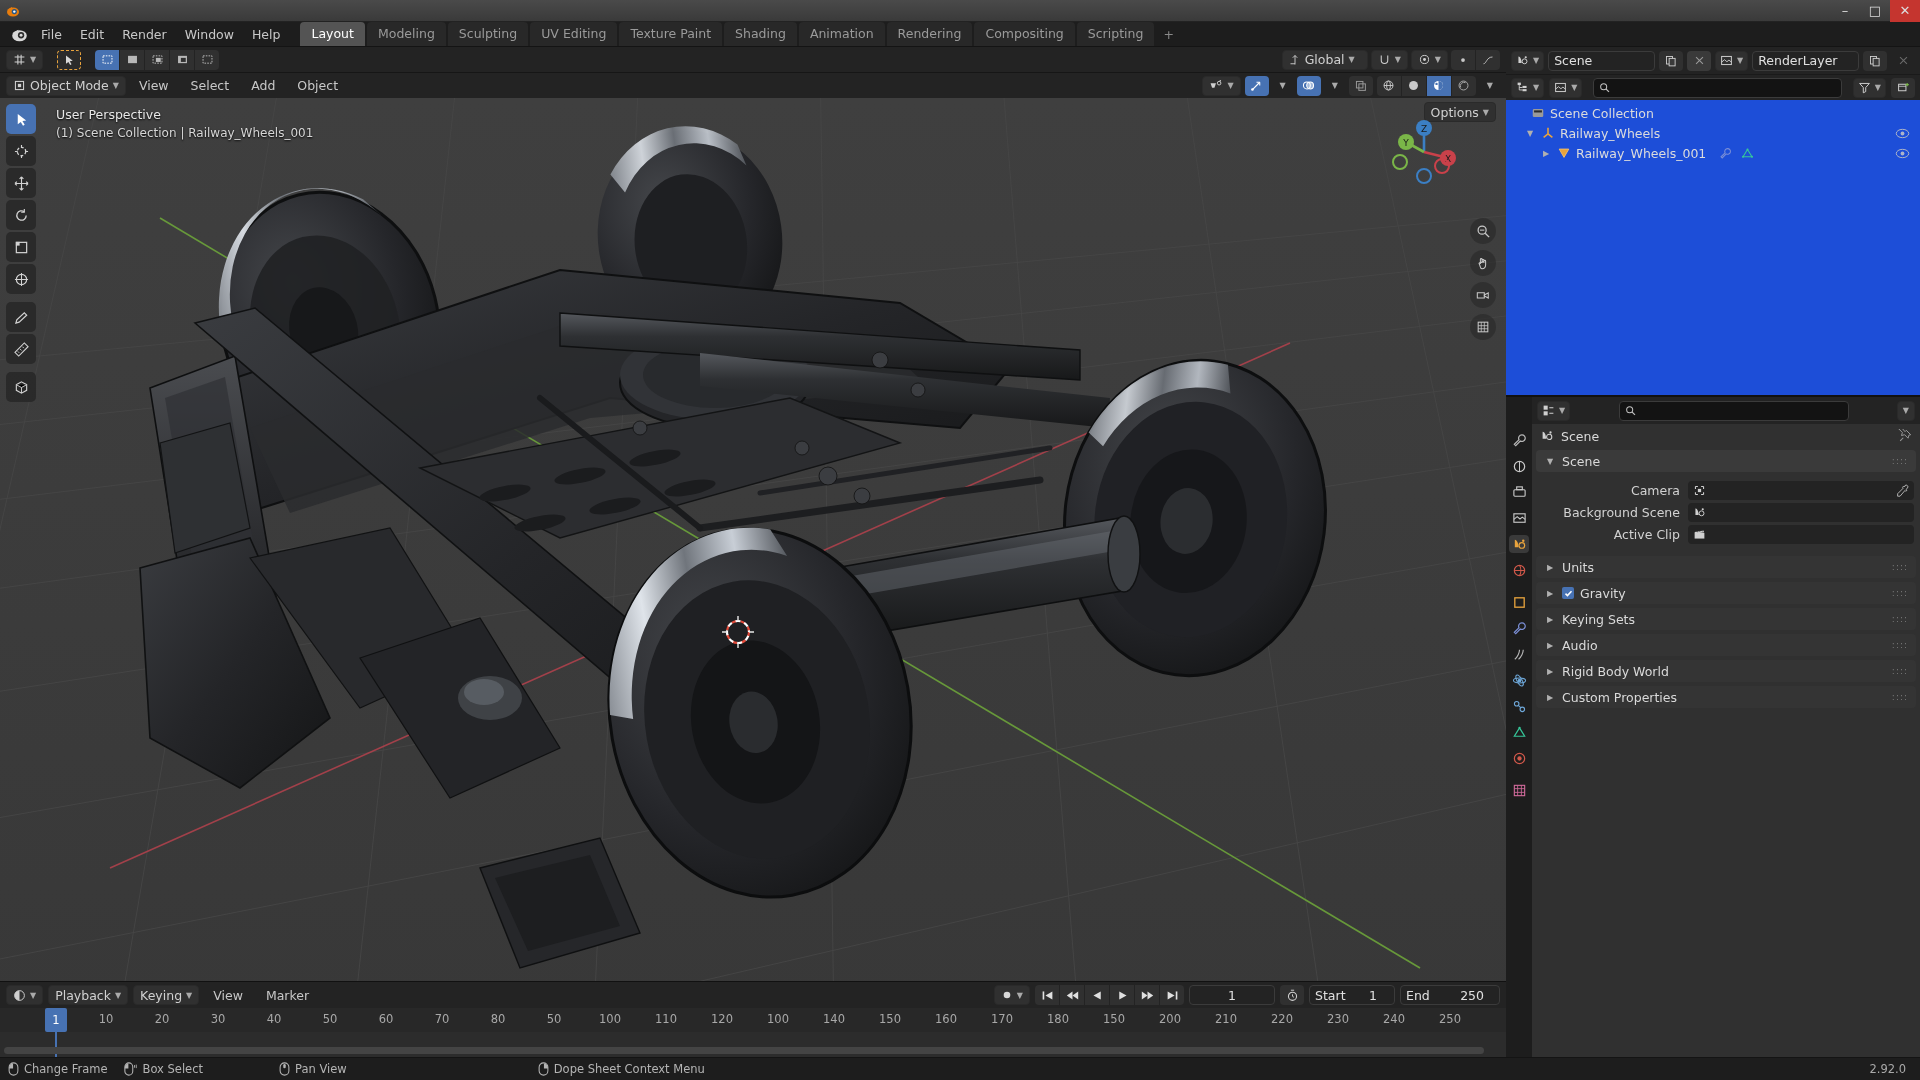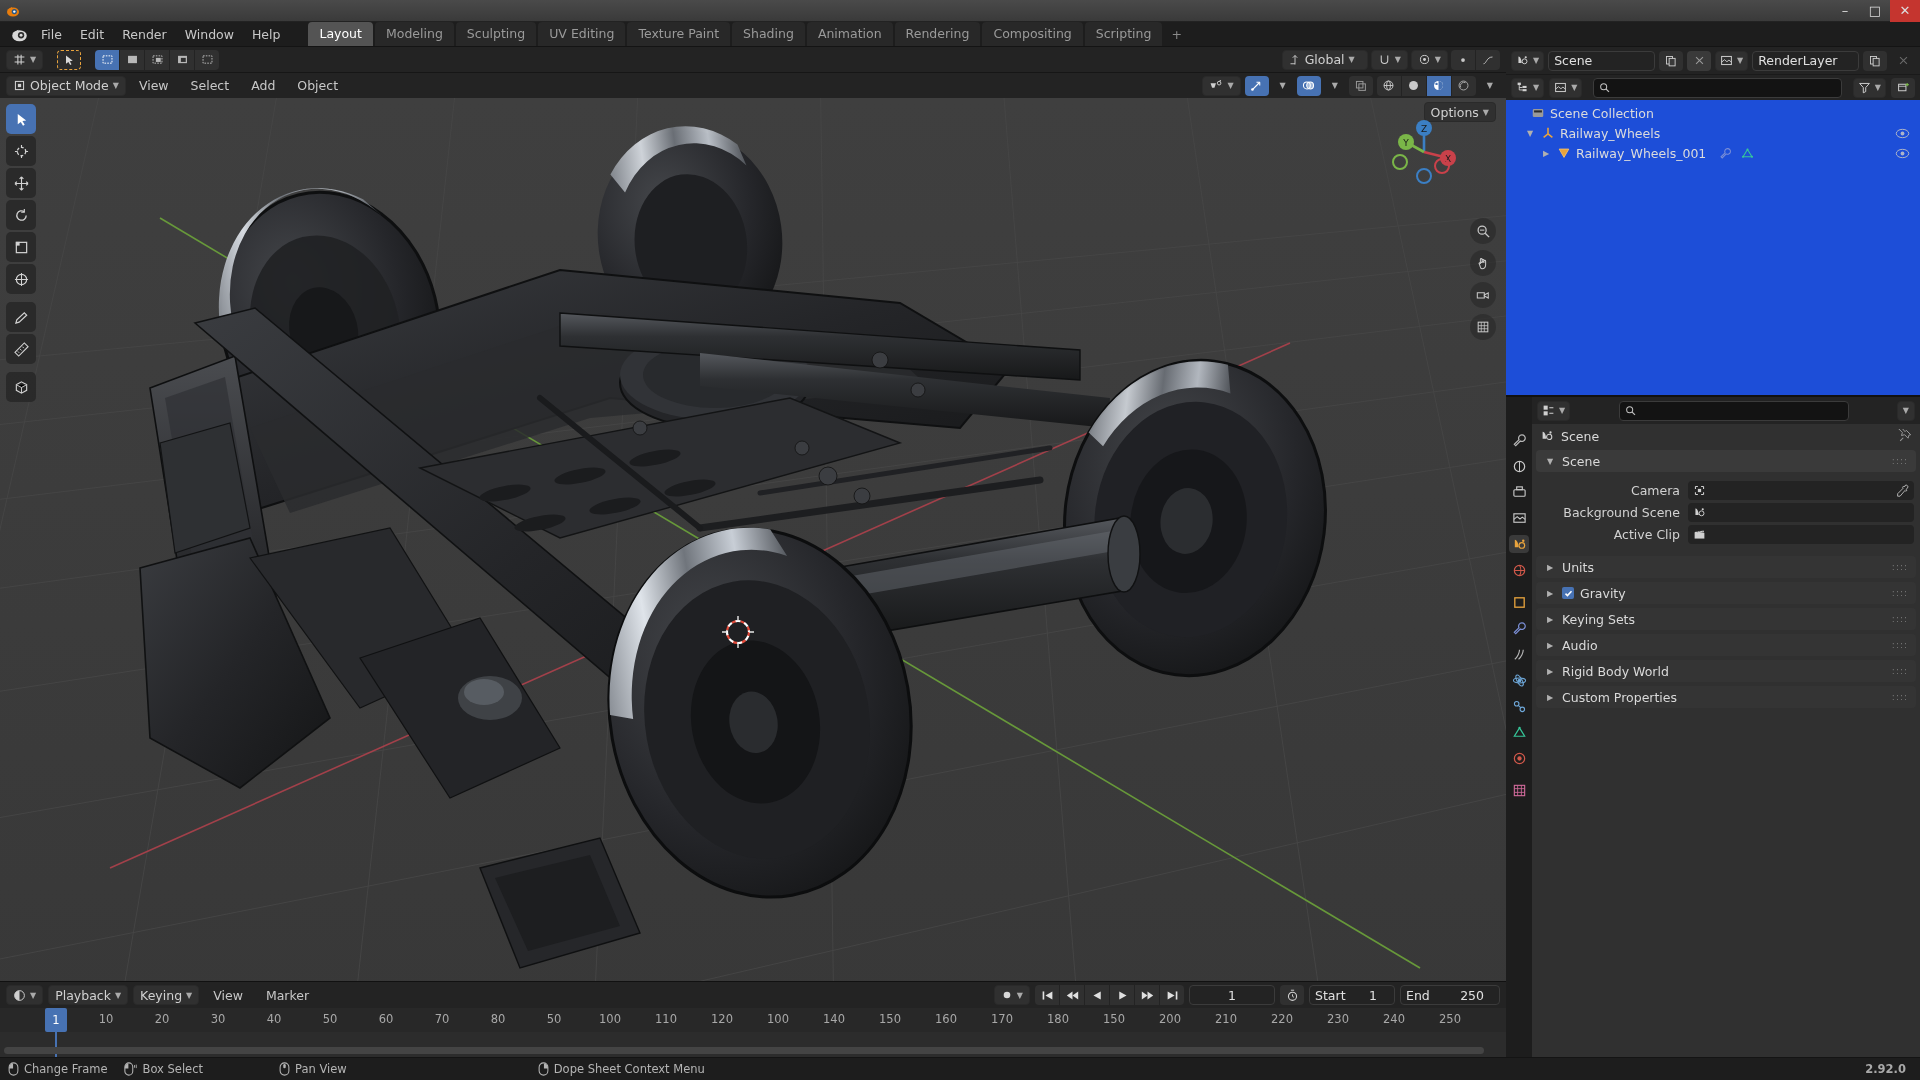--- a/index.html
+++ b/index.html
@@ -30,21 +30,21 @@
   
   .topbar {
     height: 25px; background: #1d1d1d; display: flex; align-items: stretch;
     padding-left: 6px; flex: none; border-bottom: 1px solid #141414;
   }
   .topbar .logo { width: 26px; display: flex; align-items: center; justify-content: center; }
   .menuitem {
     display: flex; align-items: center; padding: 0 9px; font-size: 12.5px;
     color: #c8c8c8; cursor: default;
   }
-  .wstabs { display: flex; align-items: center; margin-left: 19px; gap: 2px; }
+  .wstabs { display: flex; align-items: center; margin-left: 11px; gap: 2px; }
   .wstab {
     padding: 3px 11px 4px; font-size: 12.5px; color: #9a9a9a;
     background: #282828; border-radius: 4px 4px 0 0; align-self: flex-end;
     margin-bottom: 0; line-height: 17px;
   }
   .wstab.active { background: #545454; color: #ffffff; }
   .wstab.plus { background: transparent; color: #8a8a8a; padding: 3px 7px; }
 
   
   .main { flex: 1; display: flex; min-height: 0; }
@@ -164,21 +164,21 @@
   .tl-track { flex: 1; background: #2c2c2c; position: relative; }
   .ph-line { position: absolute; top: 0; bottom: 0; width: 2px; background: #4772b3; }
   .scrollbar { position: absolute; left: 4px; right: 22px; bottom: 3px; height: 7px;
                background: #444; border-radius: 4px; }
 
   
   .statusbar { height: 22px; background: #1d1d1d; display: flex; align-items: center;
                padding: 11px 8px; gap: 16px; font-size: 11.5px; color: #b4b4b4; flex: none;
                border-top: 1px solid #141414; }
   .status-item { display: flex; align-items: center; gap: 5px; }
-  .ver { margin-left: auto; color: #a9a9a9; padding-right: 6px; font-weight: bold; }
+  .ver { margin-left: auto; color: #a9a9a9; padding-right: 6px; }
   svg { display: block; }
 </style>
 </head>
 <body>
 
 <div class="app">
 
   <div class="titlebar">
     <span class="blender-logo">
       <svg width="14" height="14" viewBox="0 0 14 14">
@@ -594,20 +594,24 @@
               </svg>
           </div>
           <div class="tool" style="margin-top:6px;">
             <svg width="15" height="15" viewBox="0 0 16 16">
                 <path d="M8 2l5.5 3v6L8 14 2.5 11V5z" fill="none" stroke="#d2d2d2" stroke-width="1.2"></path>
                 <path d="M2.5 5L8 8l5.5-3M8 8v6" stroke="#d2d2d2" stroke-width="1"></path>
               </svg>
           </div>
         </div>
 
+        <div class="vp-text">
+          <div>User Perspective</div>
+          <div class="l2">(1) Scene Collection | Railway_Wheels_001</div>
+        </div>
 
         <div class="btn opt-btn">
           <span>Options</span>
           <span class="caret">▼</span>
         </div>
 
         <svg class="gizmo" viewBox="0 0 76 76">
           <line x1="38" y1="38" x2="38" y2="14" stroke="#3b7fc4" stroke-width="2.6"></line>
           <line x1="38" y1="38" x2="62" y2="44" stroke="#c9414a" stroke-width="2.6"></line>
           <line x1="38" y1="38" x2="20" y2="28" stroke="#7ab648" stroke-width="2.6"></line>

